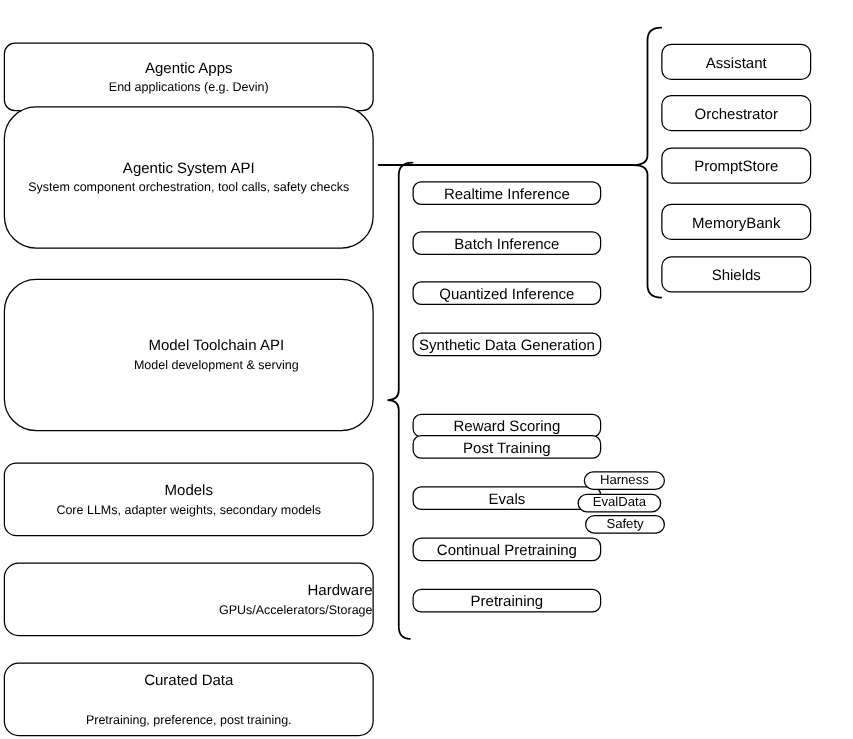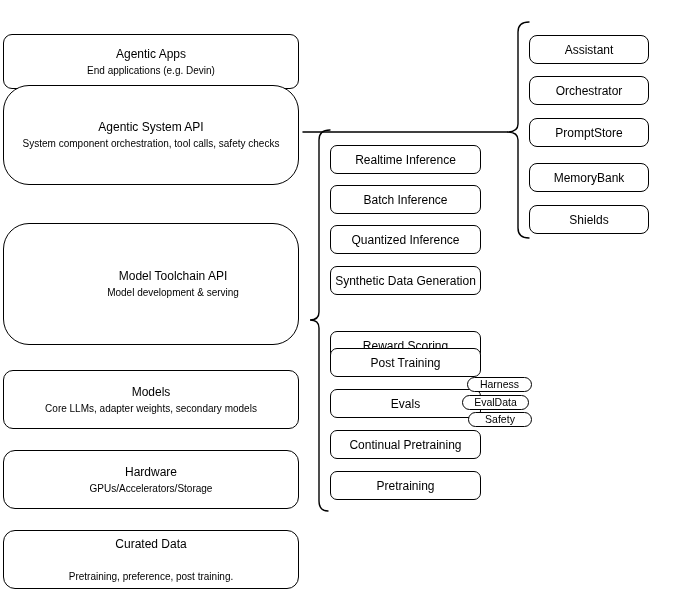--- a/index.html
+++ b/index.html
@@ -19,21 +19,21 @@
     background:#fff;
     display:flex;
     flex-direction:column;
     align-items:center;
     justify-content:center;
     text-align:center;
   }
   .lbox{left:3px;width:296px;gap:4px;}
   .lbox .title{font-size:12px;line-height:14px;}
   .lbox .sub{font-size:10px;line-height:12px;}
-  .mbox{left:330px;width:151px;height:29px;border-radius:7px;font-size:12px;white-space:nowrap;}
+  .mbox{left:330px;width:151px;height:19px;border-radius:7px;font-size:12px;white-space:nowrap;}
   .rbox{left:529px;width:120px;height:29px;border-radius:8px;font-size:12px;white-space:nowrap;}
   .pill{
     position:absolute;
     box-sizing:border-box;
     border:1.4px solid #000;
     background:#fff;
     border-radius:8px;
     height:15px;
     display:flex;align-items:center;justify-content:center;
     font-size:10.5px;line-height:11px;white-space:nowrap;
@@ -49,36 +49,36 @@
     <path d="M 303 132 L 507 132" stroke="#000" stroke-width="1.5" fill="none" stroke-linecap="round"></path>
     <path d="M 529 22 Q 518 22 518 32 L 518 124 Q 518 132 507 132 Q 518 132 518 140 L 518 228 Q 518 238 529 238" stroke="#000" stroke-width="1.4" fill="none" stroke-linecap="round"></path>
     <path d="M 330 130 Q 319 130 319 140 L 319 312 Q 319 320 310 320 Q 319 320 319 328 L 319 501 Q 319 511 328 511" stroke="#000" stroke-width="1.4" fill="none" stroke-linecap="round"></path>
   </svg>
 
   <div class="box lbox" style="top:4px;height:55px;border-radius:9px;margin-top:30px;">
     <div class="title">Agentic Apps</div>
     <div class="sub">End applications (e.g. Devin)</div>
   </div>
 
-  <div class="box lbox" style="top:85px;height:100px;border-radius:26px;">
+  <div class="box lbox" style="top:85px;height:114px;border-radius:26px;">
     <div class="title">Agentic System API</div>
     <div class="sub">System component orchestration, tool calls, safety checks</div>
   </div>
 
   <div class="box lbox" style="top:223px;height:122px;border-radius:26px;padding-left:44px;">
     <div class="title">Model Toolchain API</div>
     <div class="sub">Model development &amp; serving</div>
   </div>
 
   <div class="box lbox" style="top:370px;height:59px;border-radius:10px;">
     <div class="title">Models</div>
     <div class="sub">Core LLMs, adapter weights, secondary models</div>
   </div>
 
-  <div class="box lbox" style="top:450px;height:59px;border-radius:12px;">
+  <div class="box lbox" style="top:450px;height:59px;border-radius:12px;align-items:flex-end;">
     <div class="title">Hardware</div>
     <div class="sub">GPUs/Accelerators/Storage</div>
   </div>
 
   <div class="box lbox" style="top:530px;height:59px;border-radius:12px;gap:20px;">
     <div class="title">Curated Data</div>
     <div class="sub">Pretraining, preference, post training.</div>
   </div>
 
   <div class="box mbox" style="top:145px;">Realtime Inference</div>

